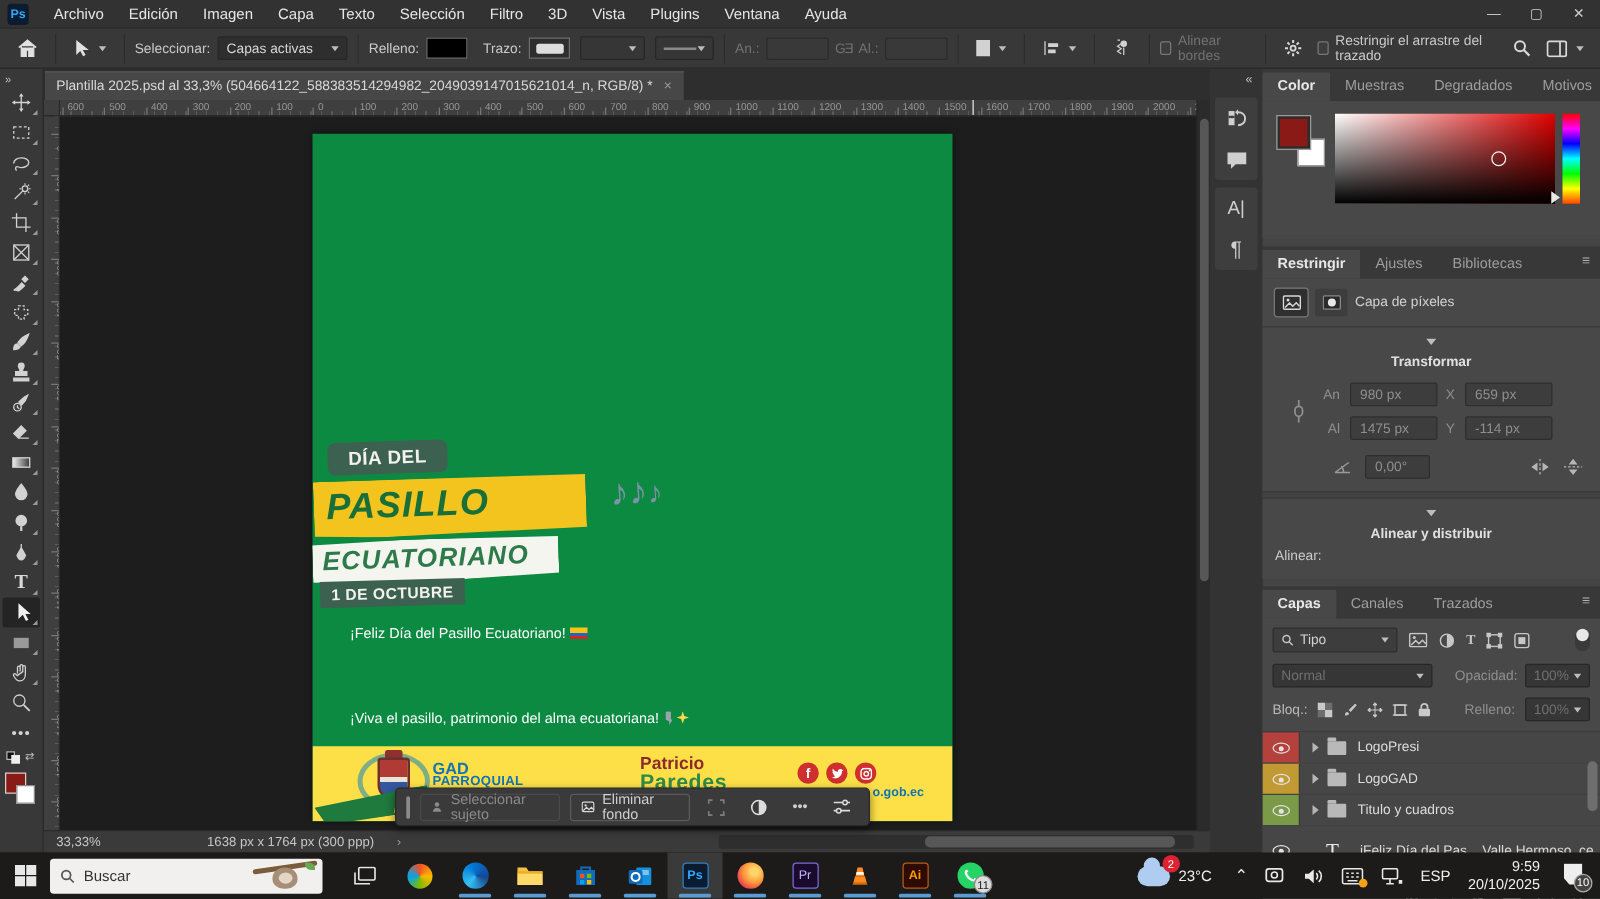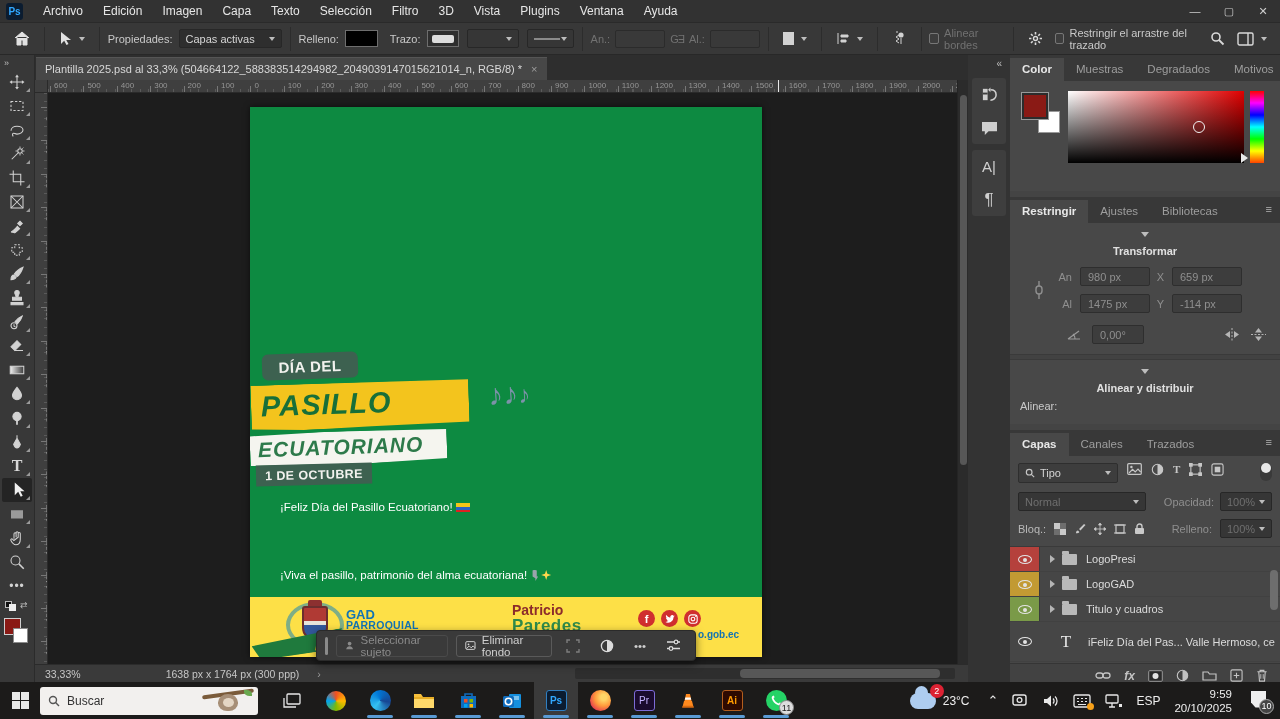--- a/index.html
+++ b/index.html
@@ -129,21 +129,21 @@
   .pib{width:26px;height:22px;background:#3d3d3d;border-radius:2px;display:flex;align-items:center;justify-content:center;}
   .pib.on{background:#2f2f2f;outline:1px solid #777;}
   .sect{display:flex;align-items:center;gap:8px;padding:9px 10px 4px;font-weight:bold;color:#e0e0e0;flex-direction:column;}
   .vchev{width:0;height:0;border-left:4px solid transparent;border-right:4px solid transparent;border-top:5px solid #bdbdbd;}
   .tf{display:grid;grid-template-columns:30px 26px 76px 16px 76px;align-items:center;row-gap:8px;padding:6px 0 10px 14px;color:#8f8f8f;}
   .tfbox{background:#3d3d3d;border:1px solid #2e2e2e;border-radius:2px;height:19px;line-height:19px;padding:0 7px;color:#8f8f8f;width:70px;}
   .tlabel{text-align:right;padding-right:8px;}
   .arow{display:flex;align-items:center;gap:10px;padding:2px 0 10px 56px;color:#8f8f8f;}
   .pdivider{height:6px;background:#424242;border-top:1px solid #3a3a3a;border-bottom:1px solid #3a3a3a;}
   
-  #lfilter{display:flex;gap:9px;padding:7px 8px;}
+  #lfilter{display:flex;align-items:center;gap:9px;padding:7px 8px;}
   #lsearch{display:flex;align-items:center;background:#3d3d3d;border:1px solid #2e2e2e;border-radius:2px;height:20px;width:100px;padding:0 6px;gap:5px;}
   .fico{color:#c7c7c7;}
   #ltoggle{margin-left:auto;width:12px;height:18px;background:#3a3a3a;border-radius:6px;position:relative;}
   #ltoggle b{position:absolute;left:1px;top:0px;width:10px;height:10px;border-radius:50%;background:#e8e8e8;}
   #lblend{display:flex;align-items:center;gap:6px;padding:2px 8px 6px;color:#8f8f8f;}
   #lblend .bm{width:128px;}
   #llock{display:flex;align-items:center;gap:8px;padding:2px 8px 8px;color:#b9b9b9;border-bottom:1px solid #3a3a3a;}
   .lockico{font-size:11px;color:#c9c9c9;}
   .lrow{display:flex;align-items:center;height:25px;border-bottom:1px solid #414141;background:#464646;}
   .eyetile{width:30px;align-self:stretch;display:flex;align-items:center;justify-content:center;border-right:1px solid #3a3a3a;}
@@ -220,21 +220,21 @@
         </svg>
       </span>
     <span class="sep"></span>
     <span class="obtn">
       <svg width="13" height="15" viewBox="0 0 13 15">
           <path d="M2 1v12l3.2-3.2L7.5 14l2-1-2.3-4H12z" fill="#e2e2e2"></path>
         </svg>
       <span class="chev"></span>
       </span>
     <span class="sep"></span>
-    <span style="margin-right:6px">Propiedades:</span>
+    <span style="margin-right:6px">Seleccionar:</span>
     <span class="dd" style="width:118px">
       <span>Capas activas</span>
         <span class="chev" style="margin-left:auto"></span>
       </span>
     <span class="sep"></span>
     <span style="margin-right:6px">Relleno:</span>
     <span class="swatch"></span>
     <span style="margin:0 6px 0 12px">Trazo:</span>
     <span class="swatch" style="background:#2e2e2e;display:flex;align-items:center;justify-content:center">
         <i style="width:22px;height:8px;background:#ddd;border-radius:2px"></i>
@@ -703,20 +703,36 @@
       <span id="hueptr" class="abs"></span>
     </div>
 
     <div class="ptabs" style="margin-top:6px">
       <span class="ptab on">Restringir</span>
       <span class="ptab">Ajustes</span>
       <span class="ptab">Bibliotecas</span>
       <span class="pmenu">≡</span>
     </div>
     <div class="pbody">
+      <div class="propicons">
+        <span class="pib on">
+            <svg width="15" height="12" viewBox="0 0 15 12">
+              <rect x="0.7" y="0.7" width="13.6" height="10.6" rx="1" fill="none" stroke="#d8d8d8" stroke-width="1.2"></rect>
+              <circle cx="4.4" cy="4" r="1.2" fill="#d8d8d8"></circle>
+              <path d="M2 10l3.6-3.6 2.6 2.6L11 6.2 13.6 9" stroke="#d8d8d8" fill="none" stroke-width="1.2"></path>
+            </svg>
+          </span>
+        <span class="pib">
+            <svg width="15" height="12" viewBox="0 0 15 12">
+              <rect x="0.7" y="0.7" width="13.6" height="10.6" rx="1" fill="#2a2a2a" stroke="#888" stroke-width="1"></rect>
+              <circle cx="7.5" cy="6" r="3.2" fill="#e8e8e8"></circle>
+            </svg>
+          </span>
+        <span>Capa de píxeles</span>
+      </div>
       <div class="sect">
           <span class="vchev"></span>
           <span>Transformar</span>
         </div>
       <div class="tf">
         <span style="grid-row:span 2;justify-self:center">
             <svg width="10" height="22" viewBox="0 0 10 22">
               <path d="M5 2v5M5 15v5" stroke="#8f8f8f" stroke-width="1.4"></path>
               <rect x="2" y="7" width="6" height="8" rx="3" fill="none" stroke="#8f8f8f" stroke-width="1.4"></rect>
             </svg>

